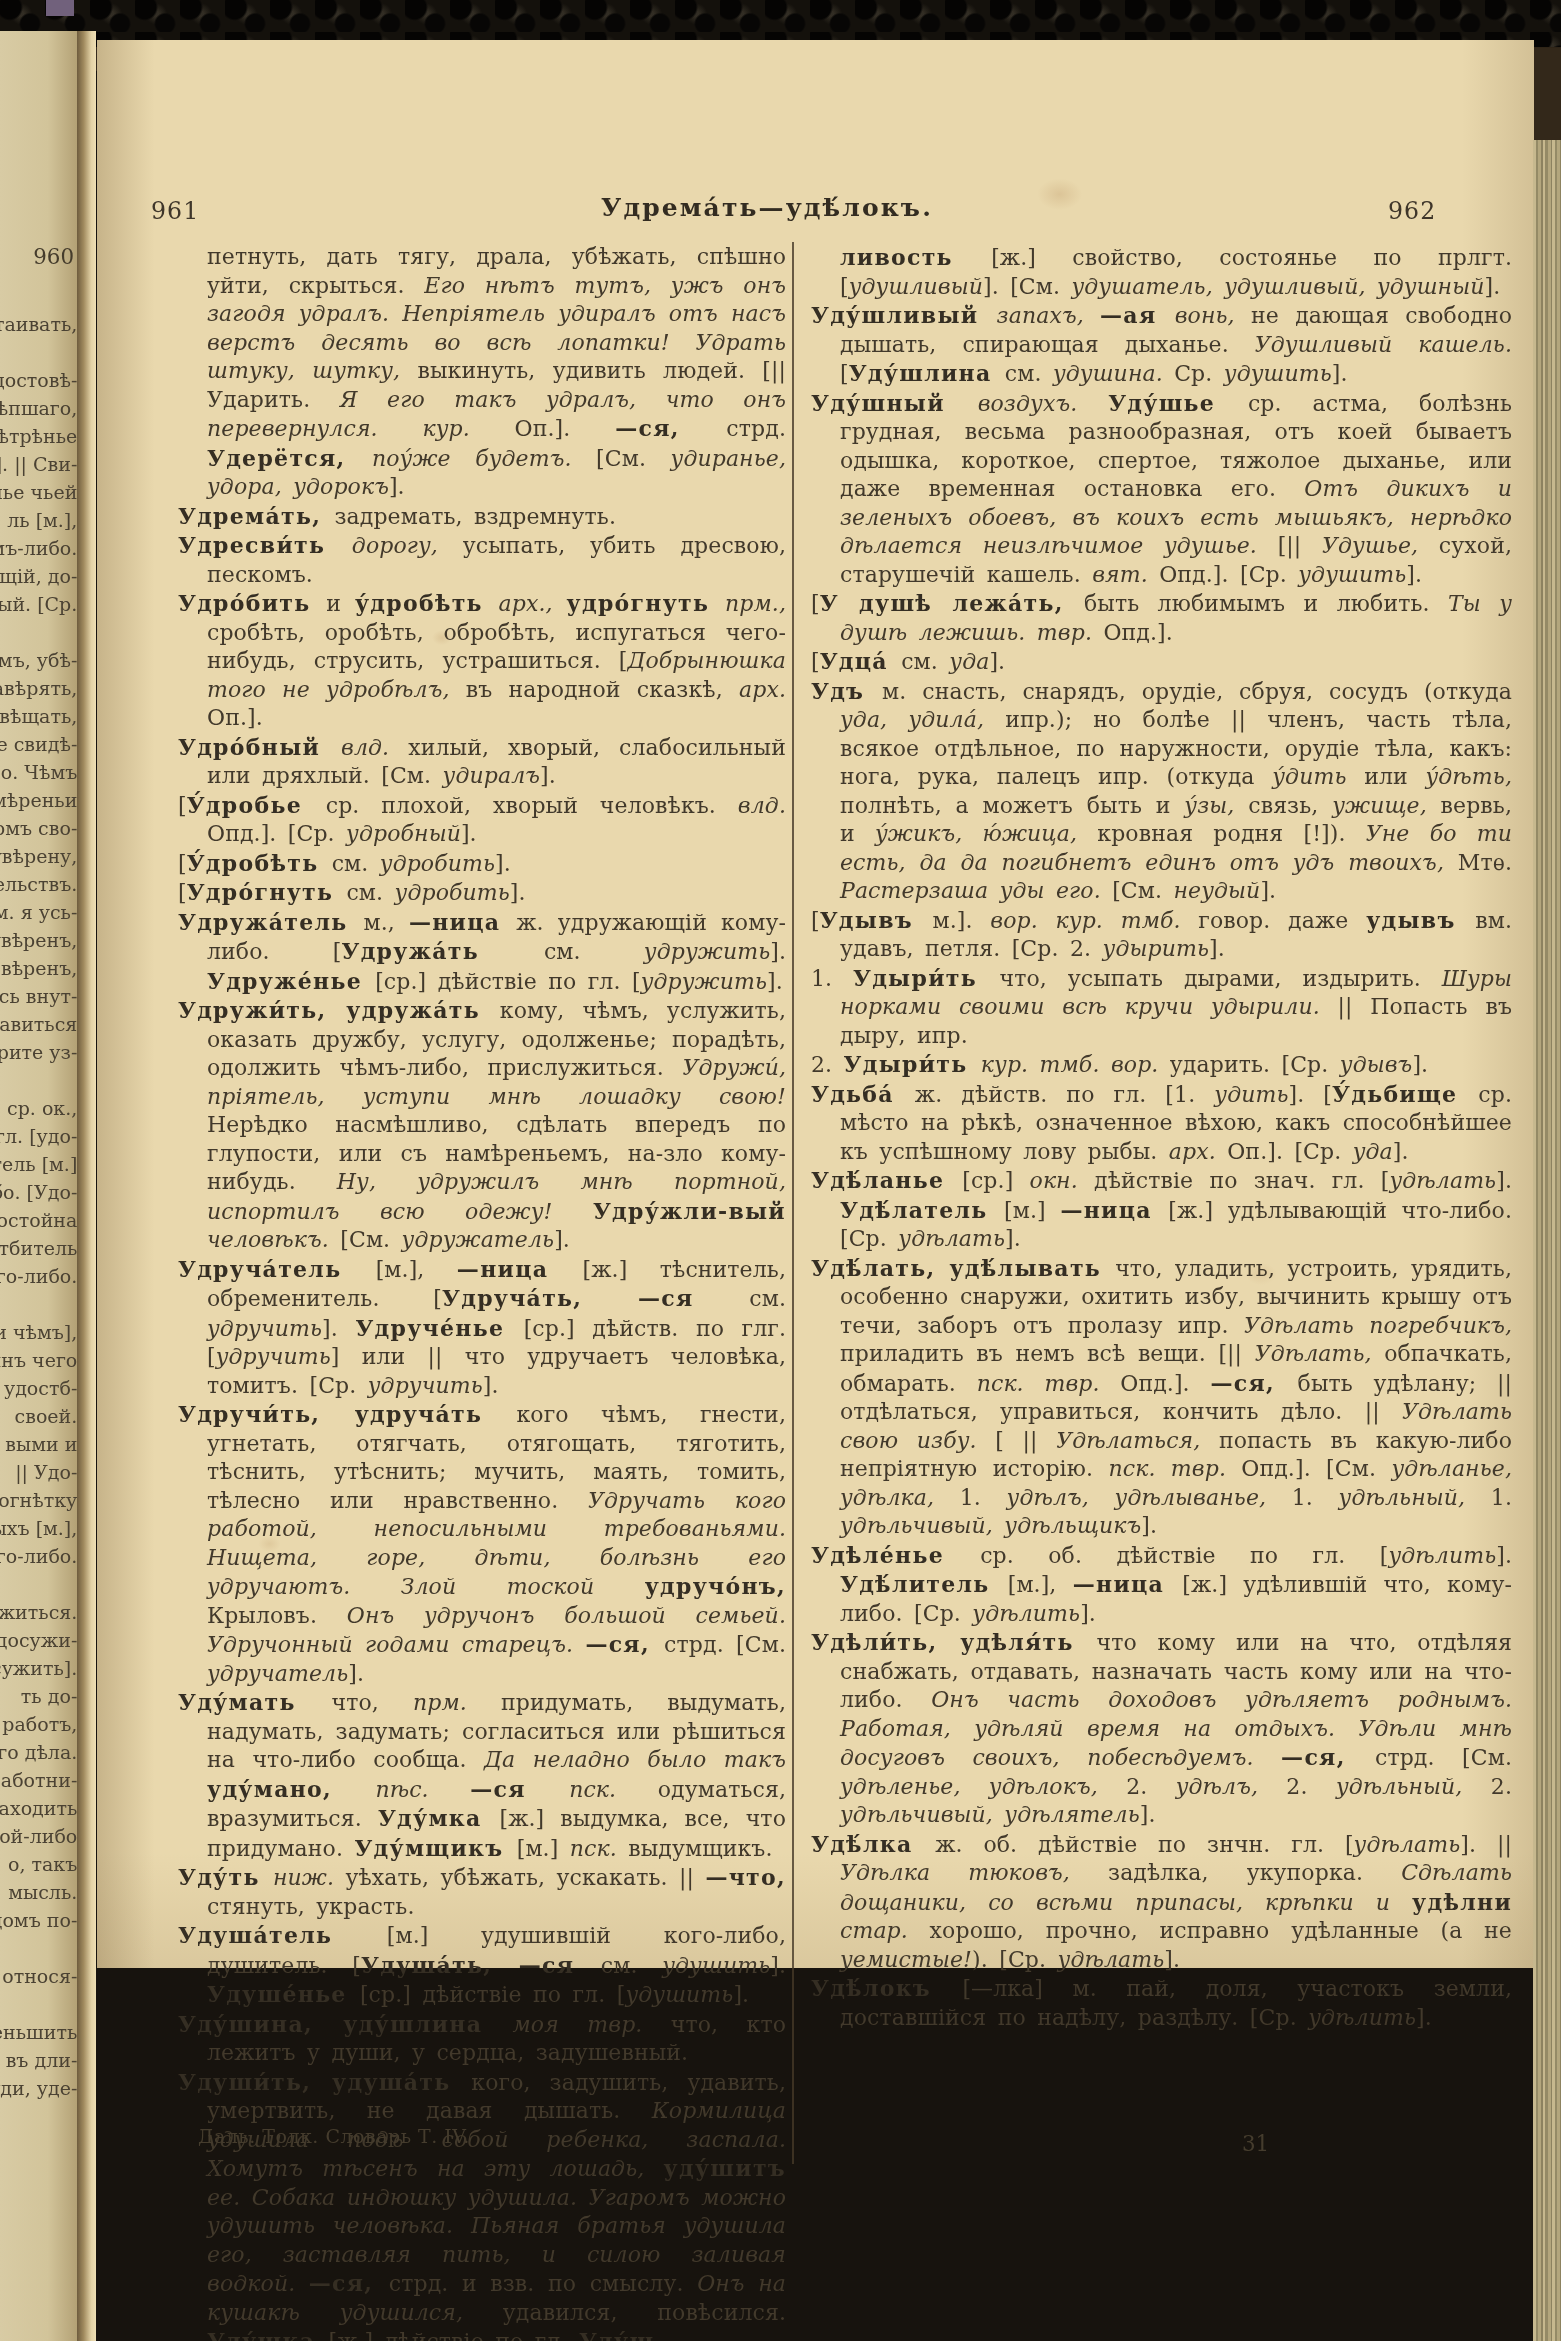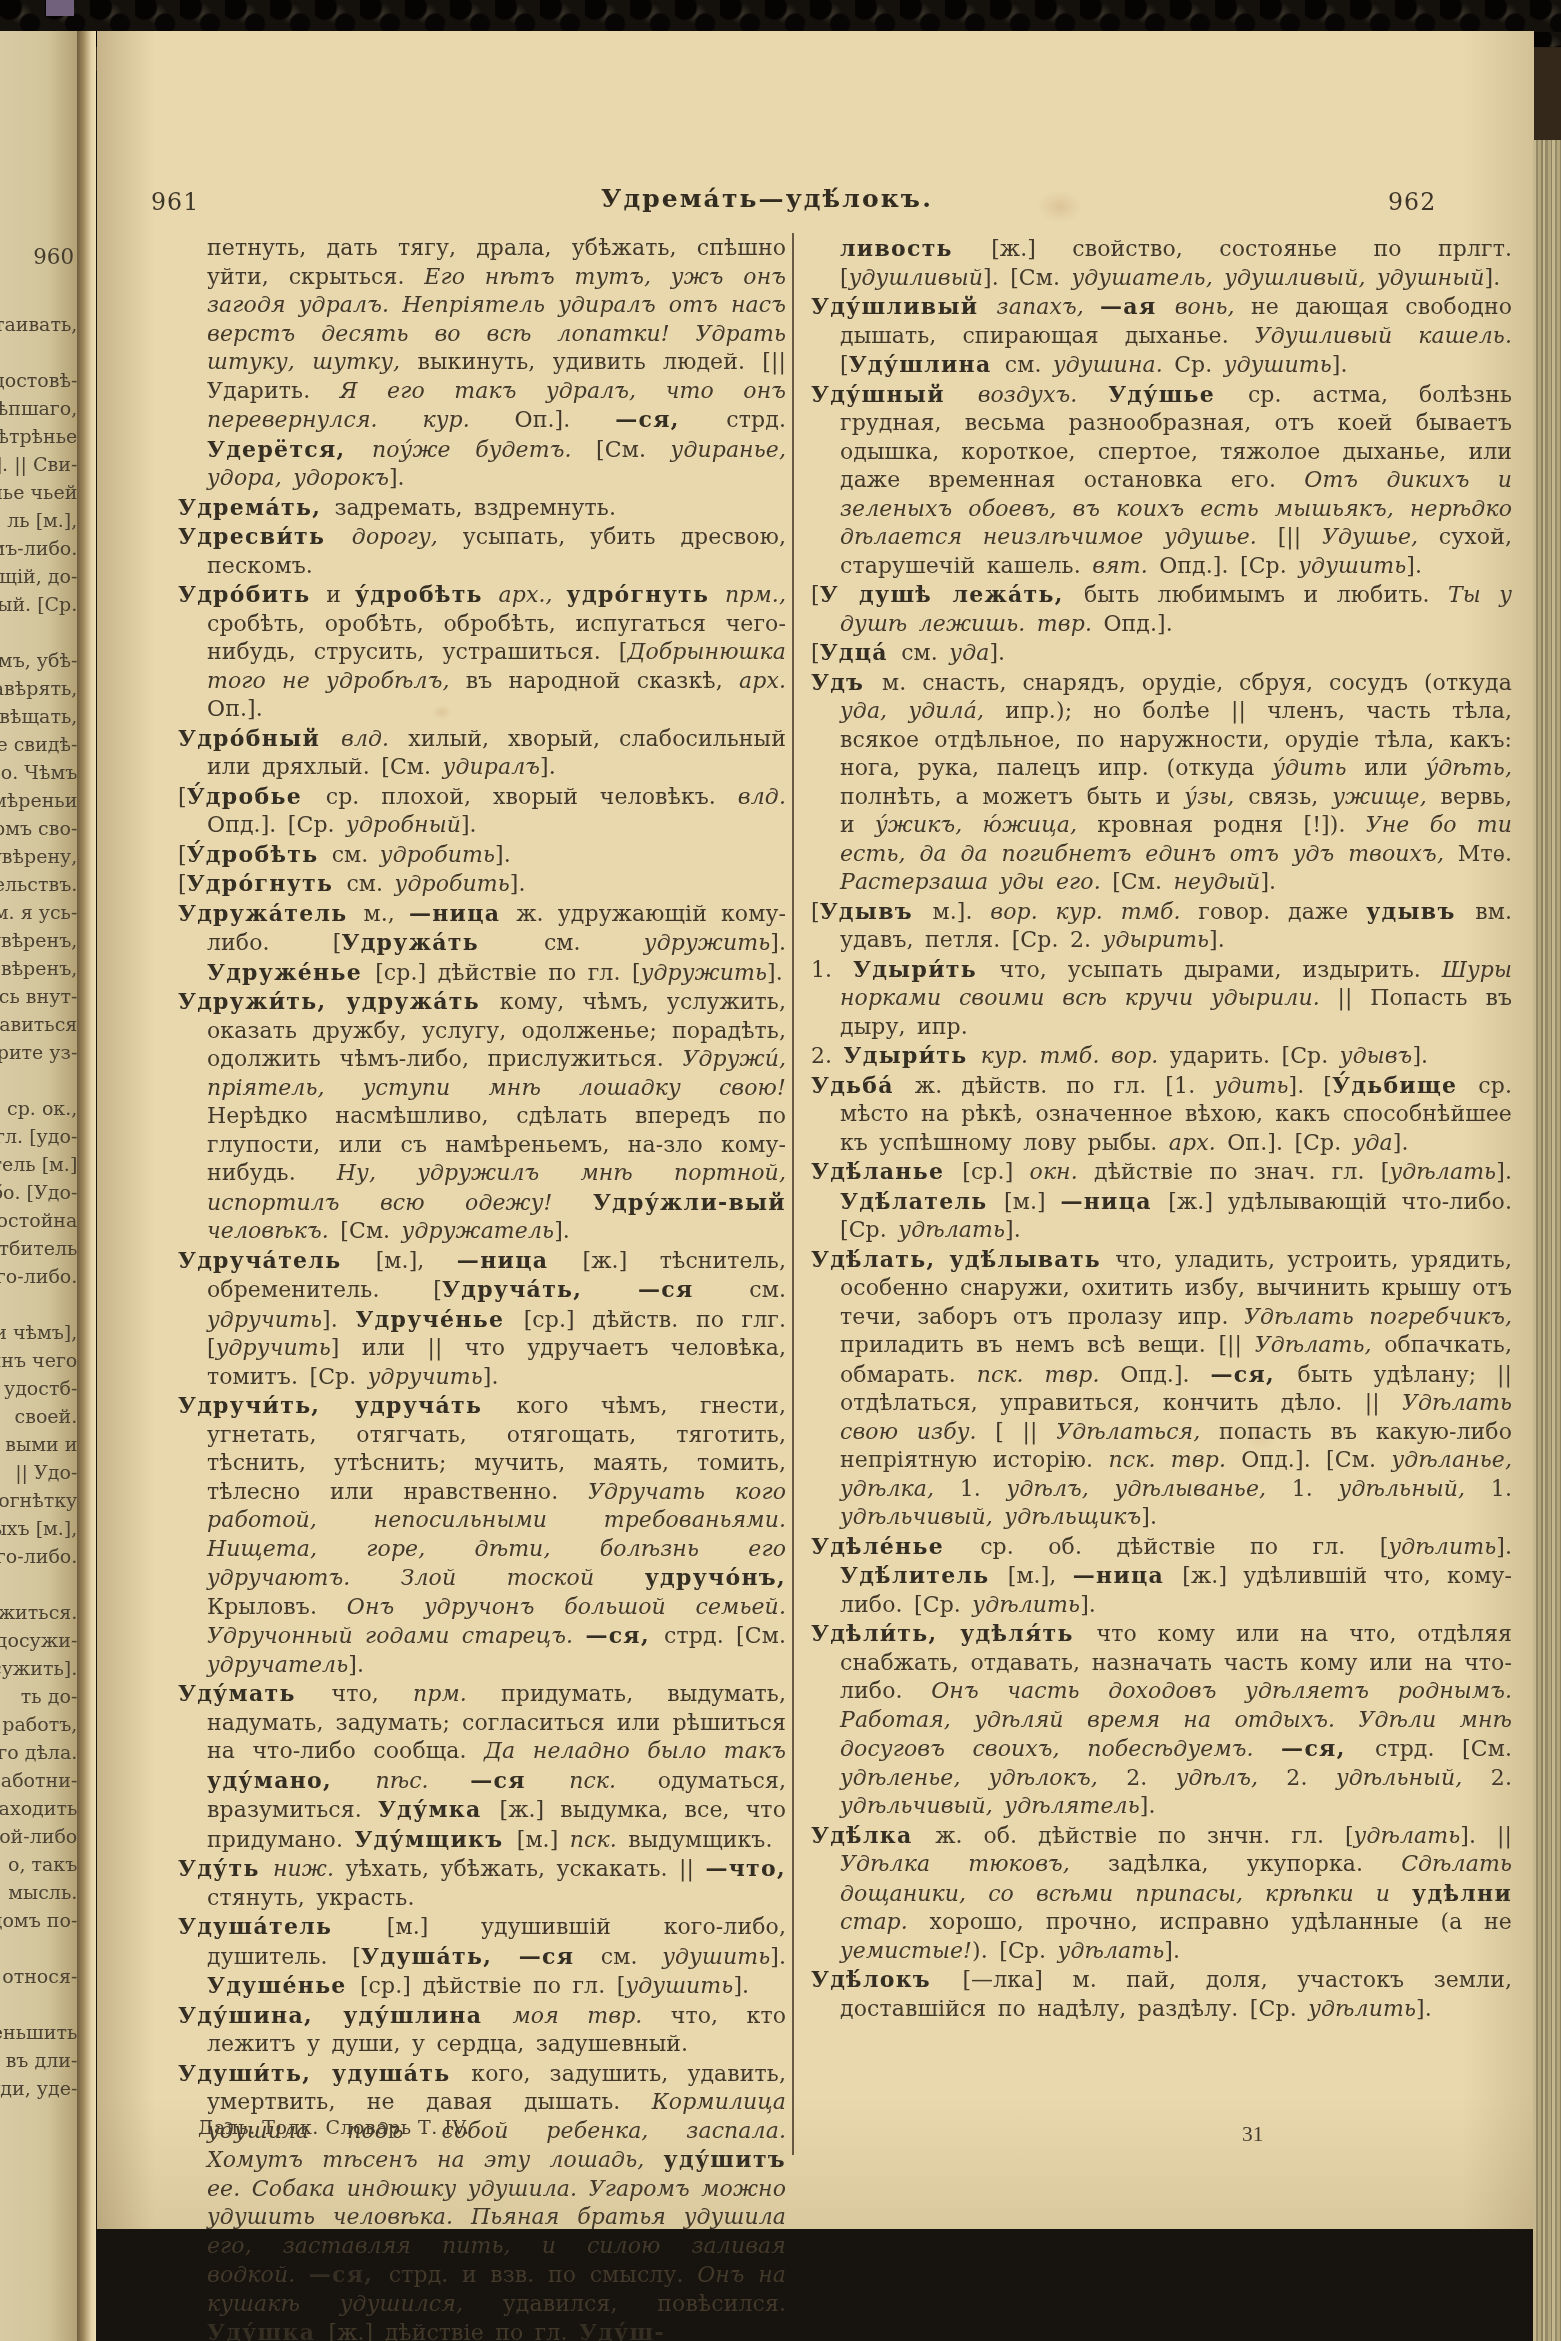--- a/index.html
+++ b/index.html
@@ -24,21 +24,21 @@
   
   .strip{position:absolute;left:0;top:31px;width:87px;bottom:0;overflow:hidden;
     background:linear-gradient(90deg,#d8cba4,#d2c49a 55%,#b4a276 88%,#8f7c55);}
   .prevnum{position:absolute;top:213px;right:13px;font-size:21.4px;color:#453c2c;}
   .frags{position:absolute;top:279px;left:-300px;right:9.7px;text-align:right;}
   .frags .frag{white-space:nowrap;font-size:19px;line-height:28px;color:#4b4233;}
   .fold{position:absolute;left:77px;top:31px;width:19.3px;bottom:0;
     background:linear-gradient(90deg,#6e5c3e,#a08a5e 35%,#e3d2a6 75%,#efdfb4);}
 
   
-  .page{position:absolute;left:97px;top:31px;width:1437px;height:2198px;
+  .page{position:absolute;left:97px;top:40px;width:1437px;height:1928px;
     background-color:#e9d8ad;
     background-image:
       radial-gradient(ellipse 32px 22.5px at 67% 8%,rgba(150,95,40,.16),transparent 70%),
       radial-gradient(ellipse 14px 10.7px at 24% 31%,rgba(150,95,40,.14),transparent 70%),
       radial-gradient(ellipse 22.5px 16px at 81% 64%,rgba(150,95,40,.10),transparent 70%),
       radial-gradient(ellipse 16px 11.8px at 12% 78%,rgba(150,95,40,.12),transparent 70%),
       linear-gradient(90deg,rgba(110,85,45,.28),rgba(110,85,45,0) 4%,rgba(110,85,45,0) 95%,rgba(110,85,45,.18)),
       linear-gradient(0deg,rgba(110,85,45,.12),rgba(110,85,45,0) 6%);}
 
   .pgnum{position:absolute;top:157px;font-size:23.6px;color:#3f362a;letter-spacing:1.1px;}
@@ -52,21 +52,21 @@
   .col{position:absolute;top:203px;font-size:22px;line-height:28.5px;color:#42392b;
     text-align:justify;word-spacing:4.3px;letter-spacing:0.1px;}
   #col-left{left:81px;width:608px;}
   #col-right{left:707px;width:701px;margin-left:7px;}
   .col p{margin:0;text-indent:-29px;padding-left:29px;}
   .col p.cont{text-indent:0;}
   .col b{font-weight:bold;letter-spacing:1.3px;color:#352e23;}
   .col i{font-style:italic;}
 
   .footer{position:absolute;left:101px;top:2085px;font-size:19px;color:#453c2d;letter-spacing:0.5px;}
-  .sig{position:absolute;left:1145px;top:2091px;font-size:21.4px;color:#453c2d;font-family:Liberation Serif, serif;}
+  .sig{position:absolute;left:1145px;top:2091px;font-size:21.4px;color:#453c2d;}
 </style>
 </head>
 <body>
 
 <div id="shot">
 
   <div class="darkband"></div>
   <div class="sliver"></div>
   <div class="leather"></div>
   <div class="corner-right"></div>

